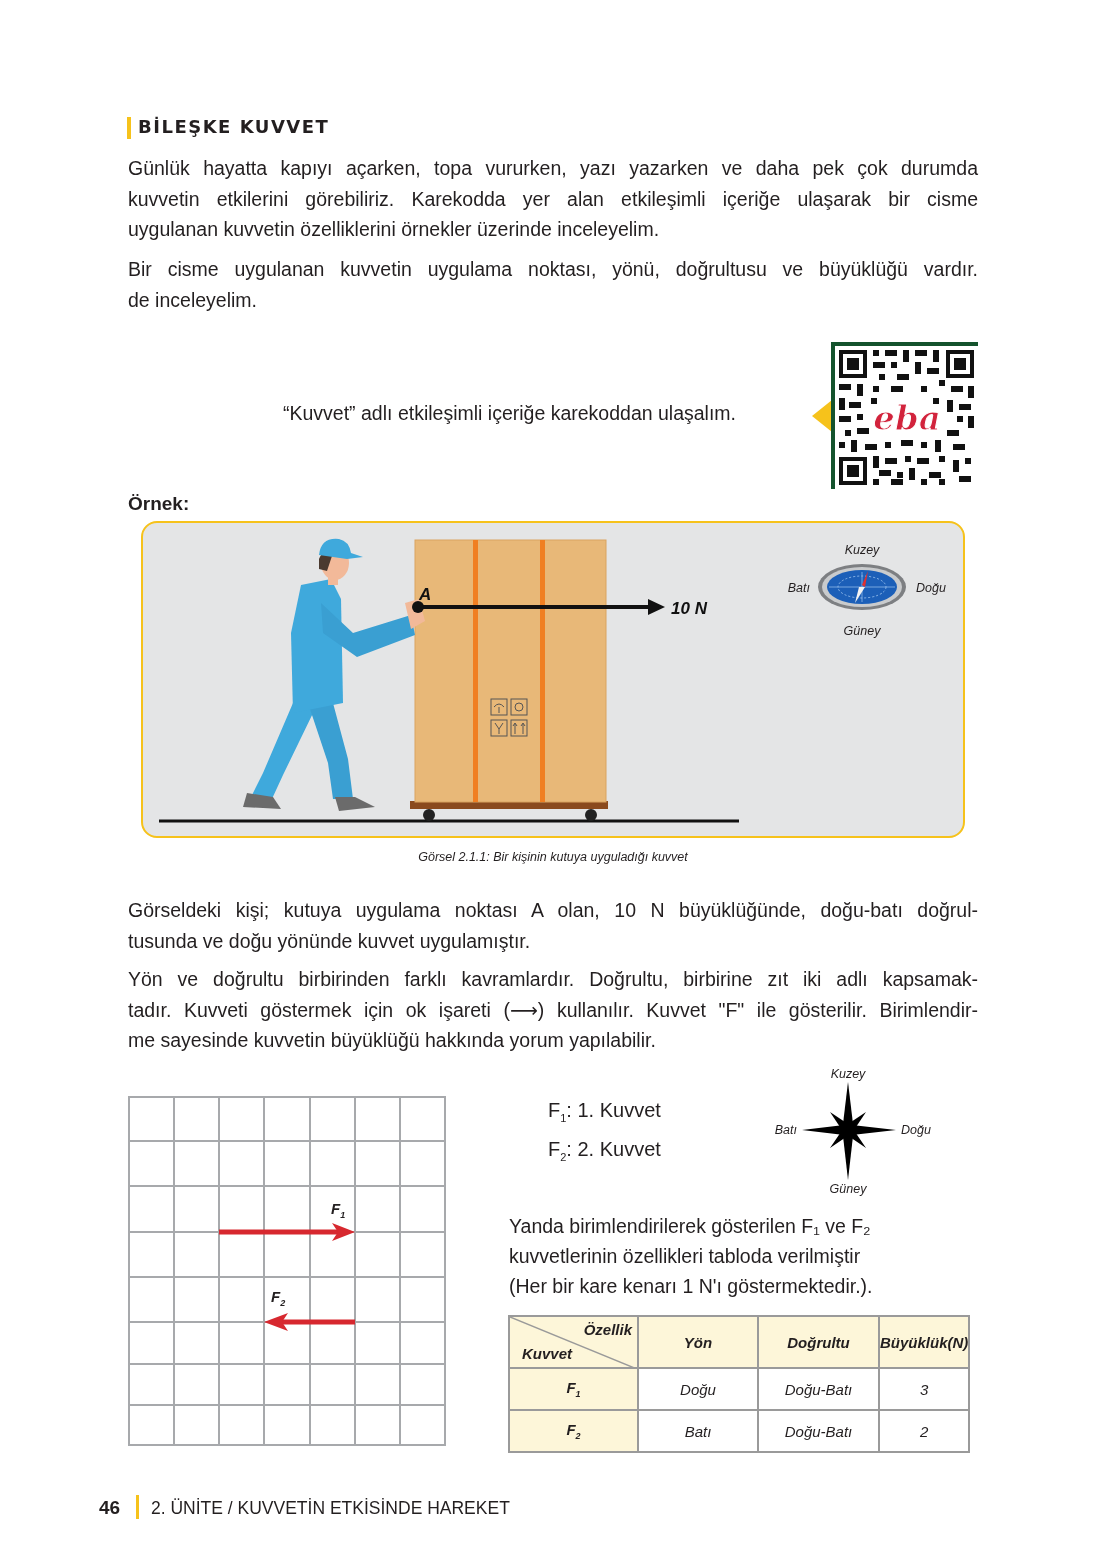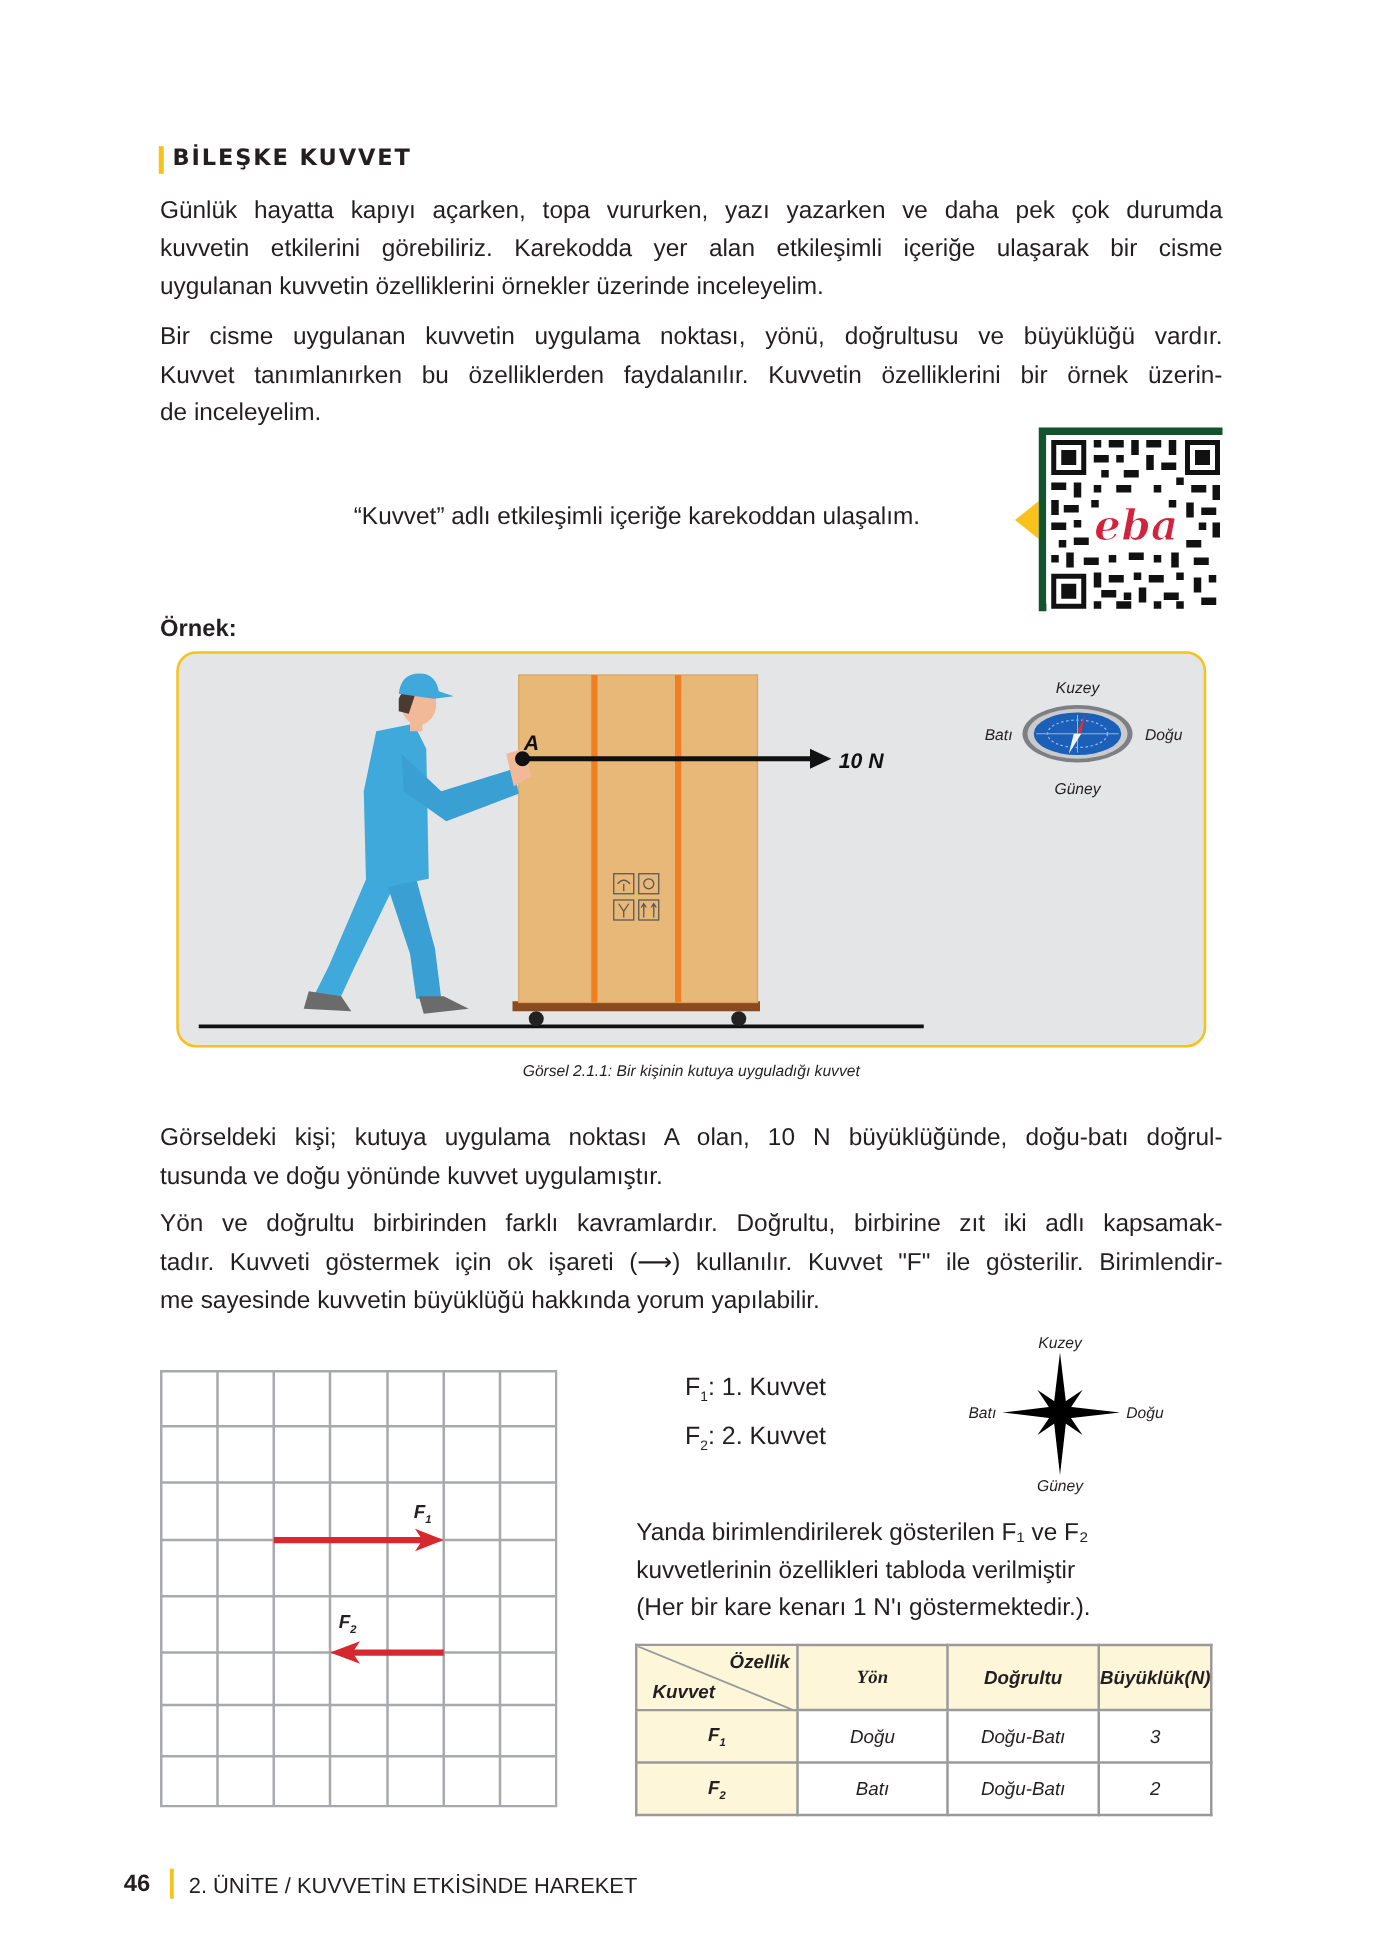--- a/index.html
+++ b/index.html
@@ -9,21 +9,21 @@
 
   .section-bar { left: 127px; top: 117px; width: 4px; height: 22px; background: #f6c21b; }
   .section-title { left: 138px; top: 116px; font-family: "DejaVu Sans", sans-serif; font-weight: bold; font-size: 18px; letter-spacing: 1.5px; color: #231f20; }
 
   .para { left: 128px; width: 850px; font-size: 19.5px; line-height: 30.5px; text-align: justify; color: #231f20; }
   .para .line { display: block; text-align-last: justify; white-space: nowrap; }
   .para .line.last { text-align-last: left; }
 
   .qr-text { left: 283px; top: 402px; font-size: 19.5px; color: #231f20; }
   .qr-pointer { left: 812px; top: 400px; width: 0; height: 0; border-top: 16px solid transparent; border-bottom: 16px solid transparent; border-right: 20px solid #f6c21b; }
-  .qr-box { left: 831px; top: 342px; width: 147px; height: 147px; border: 6px solid #14532d; background: #fff; }
+  .qr-box { left: 831px; top: 342px; width: 147px; height: 147px; border: 4px solid #14532d; background: #fff; }
 
   .ornek { left: 128px; top: 493px; font-size: 19px; font-weight: bold; }
 
   .example-panel { left: 141px; top: 521px; width: 824px; height: 317px; background: #e4e5e6; border: 2px solid #f6c21b; border-radius: 16px; overflow: hidden; }
 
   .caption { left: 0; width: 1106px; top: 850px; text-align: center; font-size: 12.5px; font-style: italic; color: #231f20; }
 
   .grid { left: 128px; top: 1096px; width: 318px; height: 350px; }
 
   .fdef { left: 548px; font-size: 20px; color: #231f20; }
@@ -48,21 +48,20 @@
 <div class="abs section-title">BİLEŞKE KUVVET</div>
 
 <div class="abs para" style="top:153px;">
   <span class="line">Günlük hayatta kapıyı açarken, topa vururken, yazı yazarken ve daha pek çok durumda</span>
   <span class="line">kuvvetin etkilerini görebiliriz. Karekodda yer alan etkileşimli içeriğe ulaşarak bir cisme</span>
   <span class="line last">uygulanan kuvvetin özelliklerini örnekler üzerinde inceleyelim.</span>
 </div>
 
 <div class="abs para" style="top:254px;">
   <span class="line">Bir cisme uygulanan kuvvetin uygulama noktası, yönü, doğrultusu ve büyüklüğü vardır.</span>
-  <span class="line">Kuvvet tanımlanırken bu özelliklerden faydalanılır. Kuvvetin özelliklerini bir örnek üzerin-</span>
   <span class="line last">de inceleyelim.</span>
 </div>
 
 <div class="abs qr-text">“Kuvvet” adlı etkileşimli içeriğe karekoddan ulaşalım.</div>
 <div class="abs qr-pointer"></div>
 <div class="abs qr-box">
   <svg width="143" height="143" viewBox="0 0 143 143">
     <rect x="0" y="0" width="143" height="143" fill="#fff"></rect>
 
     <g fill="#111">
@@ -298,21 +297,21 @@
   <table class="props">
     <tbody>
         <tr>
       <th style="width:129px; position:relative; padding:0;margin-left:16px;">
         <svg width="127" height="52" style="position:absolute; left:0; top:0;">
               <line x1="0" y1="0" x2="127" y2="52" stroke="#9a9a9a" stroke-width="1.5"></line>
             </svg>
         <span style="position:absolute; right:5px; top:4px;">Özellik</span>
         <span style="position:absolute; left:12px; bottom:5px;">Kuvvet</span>
       </th>
-      <th style="width:120px;font-family:Liberation Serif, serif;">Yön</th>
+      <th style="width:120px;">Yön</th>
       <th style="width:121px;">Doğrultu</th>
       <th style="width:86px;">Büyüklük(N)</th>
     </tr>
     <tr>
       <td class="rowhead"><span>F</span><sub>1</sub></td>
       <td>Doğu</td>
       <td>Doğu-Batı</td>
       <td>3</td>
     </tr>
     <tr>

